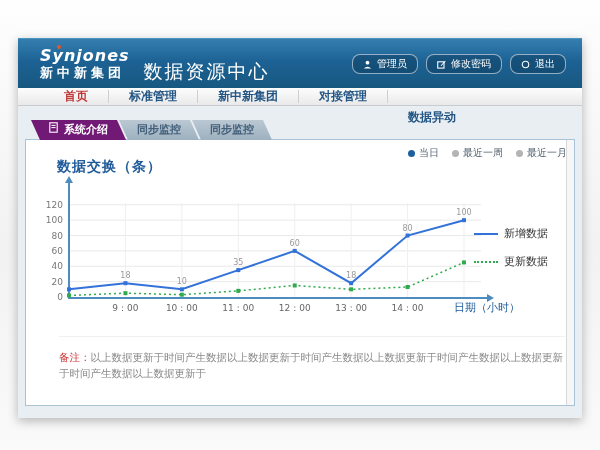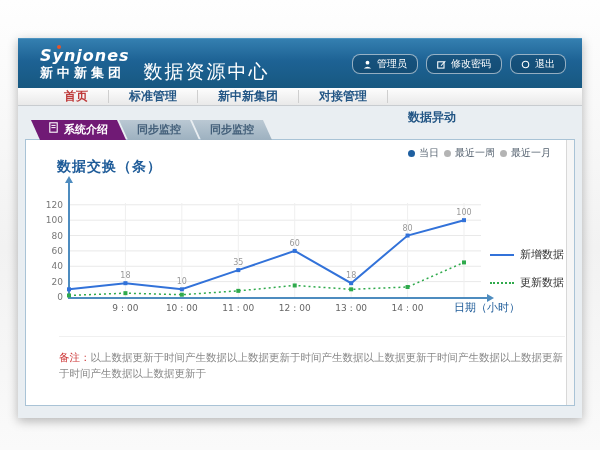--- a/index.html
+++ b/index.html
@@ -53,29 +53,29 @@
   .tab.active{
     background:#701a75;color:#fff;z-index:2;
     display:flex;align-items:center;gap:6px;
   }
   .panel{
     position:absolute;left:7px;top:33px;width:548px;height:265px;
     background:#fff;border:1px solid #a9c3d6;z-index:2;
   }
   .scrolltrack{position:absolute;right:0;top:0;bottom:0;width:7px;background:#f6f6f6;border-left:1px solid #d8d8d8;}
   
-  .radios{position:absolute;top:6px;left:382px;display:flex;gap:5px;align-items:flex-end;}
+  .radios{position:absolute;top:6px;left:382px;display:flex;gap:13px;align-items:flex-end;}
   .radio{display:flex;align-items:center;gap:4px;font-size:10px;color:#556270;cursor:pointer;white-space:nowrap;}
   .dot{width:7px;height:7px;border-radius:50%;background:#b4b4b4;}
   .radio.selected .dot{background:#1e5fa0;}
   
   .ylabel{position:absolute;left:31px;top:18px;color:#1f5c99;font-size:14px;font-weight:bold;letter-spacing:1px;}
   .chart-svg{position:absolute;left:15px;top:33px;}
   .xlabel{position:absolute;left:420px;top:160px;color:#1f5c99;font-weight:normal;font-size:11px;margin-left:8px;}
-  .legend{position:absolute;left:464px;top:86px;margin-top:21px;}
+  .legend{position:absolute;left:448px;top:86px;}
   .legend-item{display:flex;align-items:center;gap:6px;margin-bottom:13px;font-size:11px;color:#333;cursor:pointer;white-space:nowrap;}
   .sw{width:24px;height:0;border-top:2px solid #3272d9;}
   .sw.dotted{border-top:2px dotted #2faa4c;}
   
   .note{
     position:absolute;left:33px;top:196px;width:506px;
     border-top:1px solid #f0f0f0;padding-top:13px;
     font-size:10.5px;color:#8a8a8a;line-height:1.5;
   }
   .note-prefix{color:#cc3333;}

